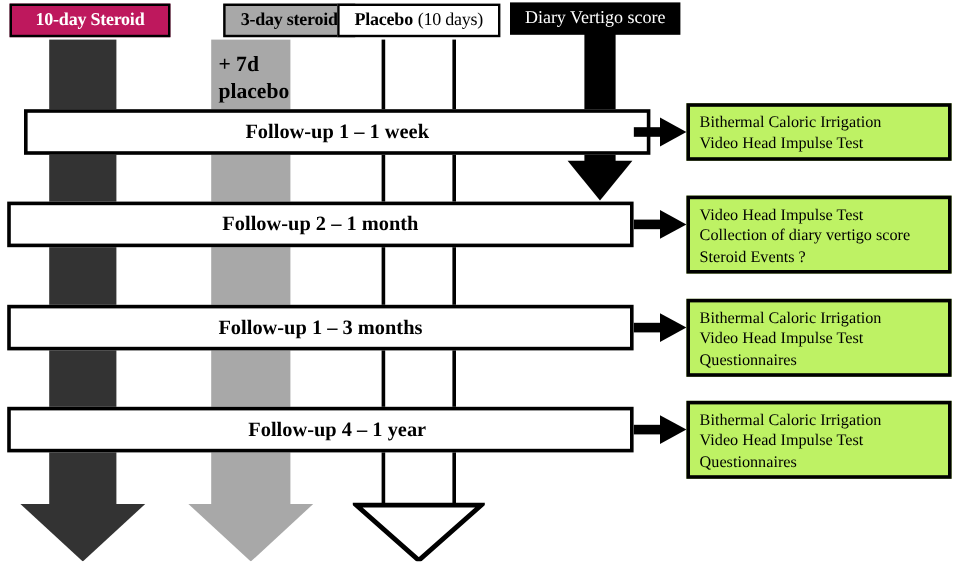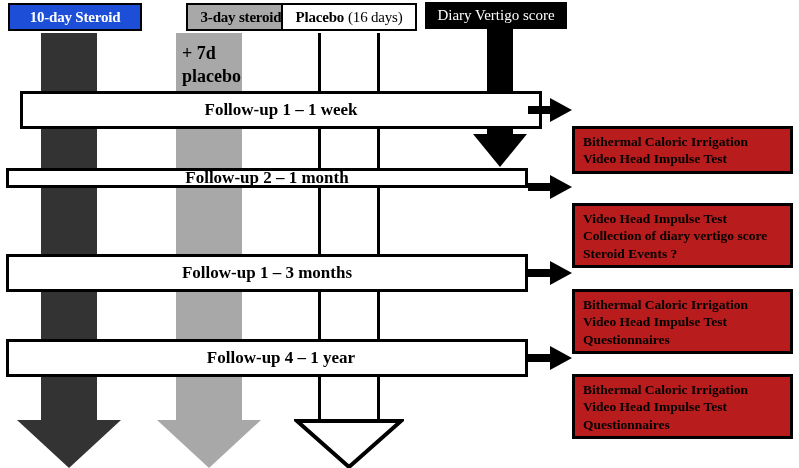--- a/index.html
+++ b/index.html
@@ -24,21 +24,21 @@
     border:2px solid #000;
     display:flex;
     align-items:center;
     justify-content:center;
     font-weight:bold;
     font-size:15px;
     letter-spacing:-0.2px;
     white-space:nowrap;
     z-index:40;
   }
-  .arm-header.dark{background:#1d4ed8;color:#ffffff;}
+  .arm-header.dark{background:#be185d;color:#ffffff;}
   .arm-header.gray{background:#a8a8a8;color:#000000;}
   .arm-header.white{background:#ffffff;color:#000000;}
   .arm-header .sub-reg{font-weight:normal;}
 
   .diary-header{
     position:absolute;
     box-sizing:border-box;
     background:#000000;
     color:#ffffff;
     border:0;
@@ -92,29 +92,28 @@
     font-size:17px;
     color:#000000;
     white-space:nowrap;
     z-index:30;
   }
 
   
   .assessment{
     position:absolute;
     box-sizing:border-box;
-    background:#b91c1c;
+    background:#bef264;
     border:3px solid #000000;
     padding:4px 6px 4px 8px;
-    font-weight:bold;
+    font-weight:normal;
     font-size:13.5px;
     line-height:1.28;
     color:#000000;
     z-index:30;
-    margin-top:40px;
   }
   .assessment .line{white-space:nowrap;display:block;}
 
   
   .connector{position:absolute;z-index:31;}
 
   
   .ext-label{
     position:absolute;
     font-weight:bold;
@@ -154,32 +153,32 @@
   </div>
 
   <div class="ext-label" style="left:182px;top:42px;">
     <span class="line">+ 7d</span><br>
     <span class="line">placebo</span>
   </div>
 
   <div class="arm-header white" style="left:281px;top:3px;width:136px;height:28px;">
     <span>Placebo</span>
     <span style="width:4px;"></span>
-    <span class="sub-reg">(16 days)</span>
+    <span class="sub-reg">(10 days)</span>
   </div>
 
   <div class="diary-header" style="left:425px;top:2px;width:142px;height:27px;">
     <span>Diary Vertigo score</span>
   </div>
 
   <div class="followup" style="left:20px;top:91px;width:522px;height:38px;">
     <span>Follow-up 1 – 1 week</span>
   </div>
 
-  <div class="followup" style="left:6px;top:168px;width:522px;height:20px;">
+  <div class="followup" style="left:6px;top:168px;width:522px;height:38px;">
     <span>Follow-up 2  – 1 month</span>
   </div>
 
   <div class="followup" style="left:6px;top:254px;width:522px;height:38px;">
     <span>Follow-up 1  – 3 months</span>
   </div>
 
   <div class="followup" style="left:6px;top:339px;width:522px;height:38px;padding-left:28px;">
     <span>Follow-up 4  – 1 year</span>
   </div>

